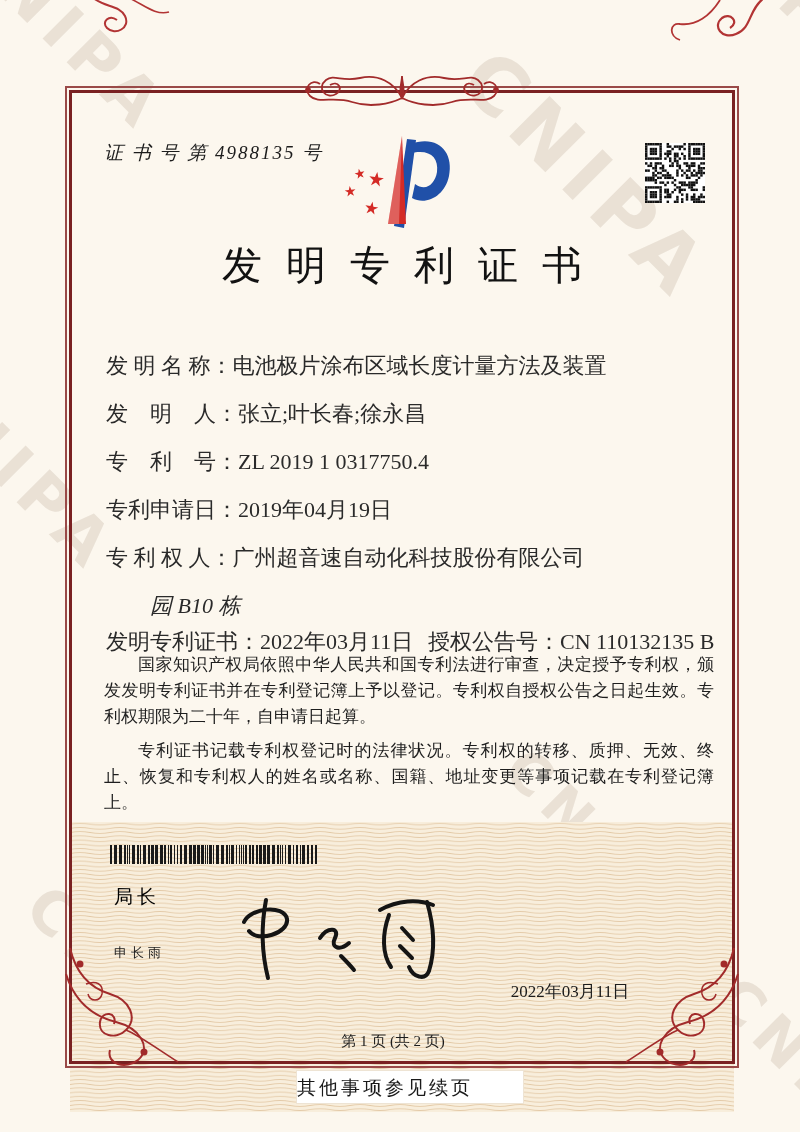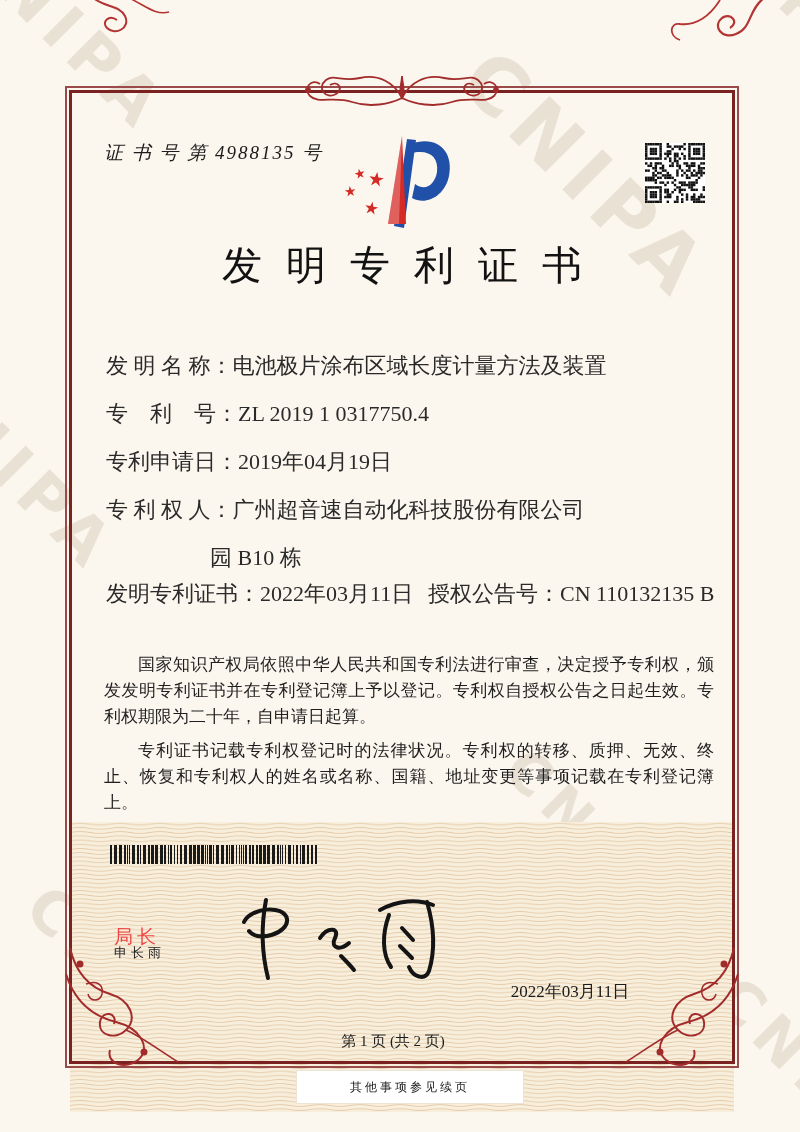--- a/index.html
+++ b/index.html
@@ -55,46 +55,46 @@
     left:65px; top:238px; width:674px;
     text-align:center;
     font-size:40px; font-weight:normal;
     letter-spacing:24px; padding-left:24px;
     color:#121212;
   }
 
   #fields { left:106px; top:352px; width:580px; font-size:22px; color:#2a2a2a; }
   .field-row { line-height:28px; margin-bottom:20px; white-space:nowrap; }
   .field-label { display:inline-block; min-width:104px; }
-  .addr-line2 { line-height:28px; margin-left:104px; margin-bottom:0; }
+  .addr-line2 { line-height:28px; margin-left:44px; margin-bottom:0;font-style:italic; }
   #grant-row { position:relative; line-height:28px; margin-top:8px; white-space:nowrap; }
   #grant-no-pair { position:absolute; left:322px; top:0; }
 
   #body-text { left:104px; top:652px; width:610px; font-size:17px; line-height:26px;
     text-align:justify; color:#1e1e1e; }
   #body-text p { text-indent:2em; margin-bottom:8px; }
 
   #barcode { left:110px; top:845px; }
 
-  #sig-title { left:114px; top:924px; font-size:19px; letter-spacing:4px; color:#ef4444;
+  #sig-title { left:114px; top:884px; font-size:19px; letter-spacing:4px; color:#000000;
     font-family:"DejaVu Sans","Liberation Sans",sans-serif; }
   #sig-name  { left:114px; top:944px; font-size:13px; letter-spacing:4px; color:#1a1a1a;
     font-family:"DejaVu Sans","Liberation Sans",sans-serif;text-align:center; }
   #signature { left:222px; top:886px; }
 
   #issue-date { left:450px; top:980px; width:240px; text-align:center; font-size:17px; color:#1c1c1c; }
 
   #page-info { left:65px; top:1032px; width:640px; text-align:center; font-size:15px; color:#1c1c1c;margin-left:8px; }
 
   #continuation-box {
     left:296px; top:1070px; width:228px; height:34px;
     background:#ffffff;
     border:1px solid #eee4d4;
-    text-align:center; line-height:33px;
-    font-size:12px; letter-spacing:3px; color:#1a1a1a;
+    line-height:33px;
+    font-size:19px; letter-spacing:3px; color:#1a1a1a;
   }
 </style>
 </head>
 <body>
 
 <div class="wm" style="left:-70px; top:-10px; font-size:64px;">CNIPA</div>
 <div class="wm" style="left:430px; top:130px; font-size:78px;">CNIPA</div>
 <div class="wm" style="left:650px; top:-60px; font-size:60px;">CNIPA</div>
 <div class="wm" style="left:-120px; top:430px; font-size:64px;">CNIPA</div>
 <div class="wm" style="left:480px; top:810px; font-size:56px;">CNIPA</div>
@@ -468,20 +468,23 @@
     <rect x="57.60" y="57.60" width="2.45" height="2.45" fill="#111"></rect>
   </svg>
 
 <div id="doc-title" class="abs content">发明专利证书</div>
 
 <div id="fields" class="abs content">
   <div class="field-row">
     <span class="field-label">发 明 名 称：</span><span>电池极片涂布区域长度计量方法及装置</span>
   </div>
   <div class="field-row">
+    <span class="field-label">发　明　人：</span><span>张立;叶长春;徐永昌</span>
+  </div>
+  <div class="field-row">
     <span class="field-label">专　利　号：</span><span>ZL 2019 1 0317750.4</span>
   </div>
   <div class="field-row">
     <span class="field-label">专利申请日：</span><span>2019年04月19日</span>
   </div>
   <div class="field-row">
     <span class="field-label">专 利 权 人：</span><span>广州超音速自动化科技股份有限公司</span>
   </div>
   <div class="addr-line2">园 B10 栋</div>
   <div id="grant-row">

